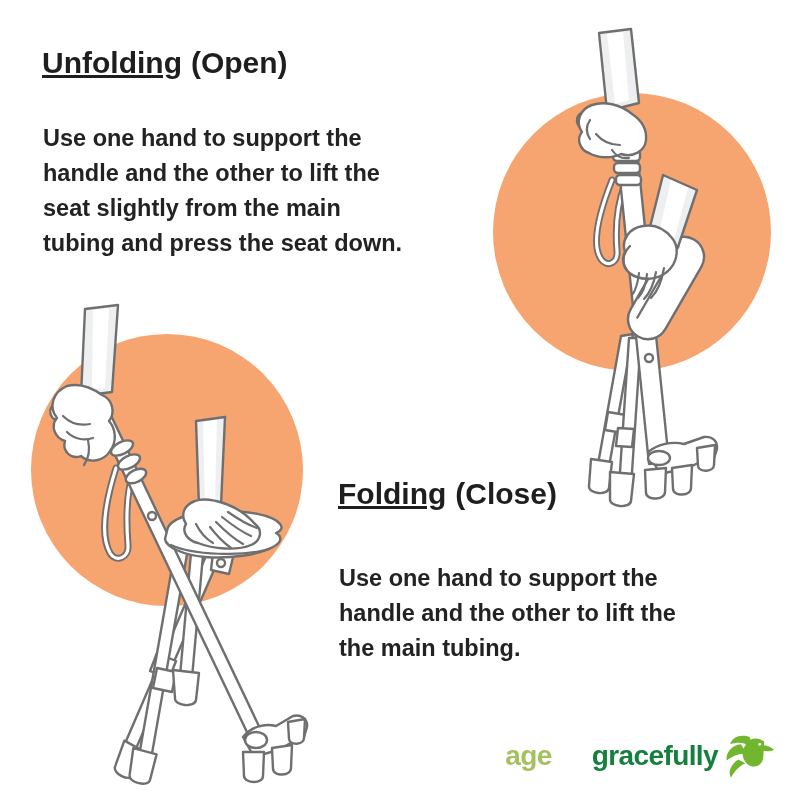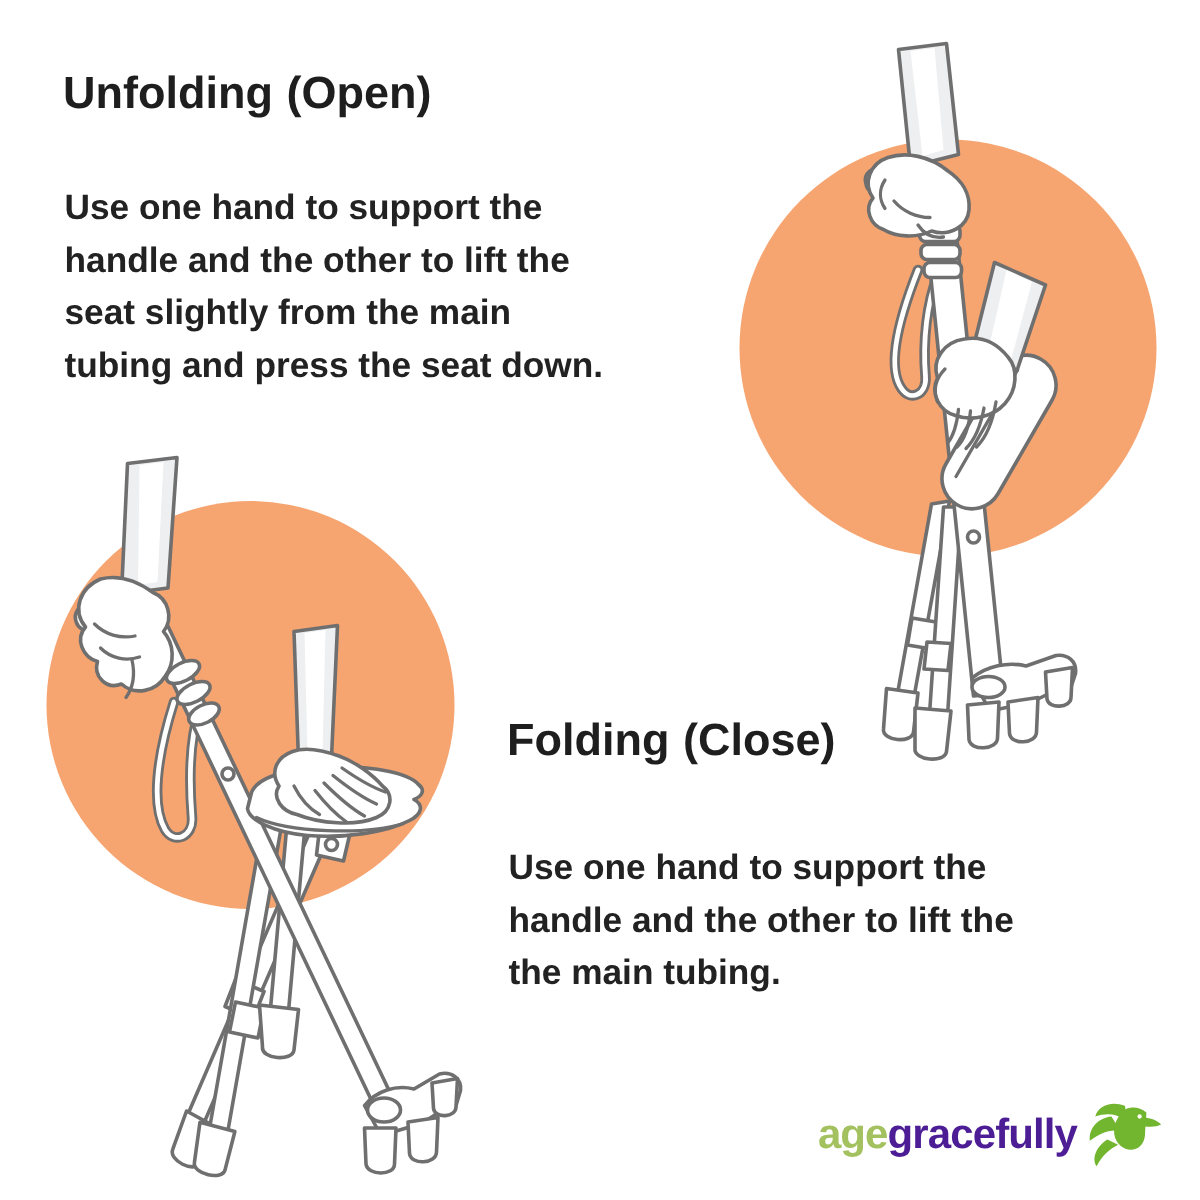--- a/index.html
+++ b/index.html
@@ -2,32 +2,32 @@
 <html><head>
 <meta charset="utf-8">
 <style>
   html,body{margin:0;padding:0;}
   body{
     width:800px;height:800px;position:relative;background:#ffffff;
     font-family:"Liberation Sans", sans-serif;overflow:hidden;
   }
   #art{position:absolute;left:0;top:0;width:800px;height:800px;z-index:0;}
   .heading{position:absolute;z-index:2;font-size:30px;color:#1e1e1e;white-space:nowrap;}
-  .heading .hb{font-weight:700;}
+  .heading .hb{font-weight:700;text-decoration:underline;}
   .heading .hr{font-weight:700;margin-left:9px;}
   .para{position:absolute;z-index:2;font-size:23.5px;line-height:35px;color:#222222;font-weight:bold;}
   .para .line{white-space:nowrap;}
   #unfolding-heading{left:42px;top:46px;}
   #unfolding-body{left:43px;top:121px;}
   #folding-heading{left:338px;top:477px;text-align:right;}
   #folding-body{left:339px;top:561px;}
   .logo{position:absolute;right:25px;bottom:22px;z-index:2;display:flex;align-items:center;gap:5px;}
   .logo-text{font-size:28px;font-weight:700;letter-spacing:-0.6px;white-space:nowrap;}
   .logo-age{color:#A3C25F;}
-  .logo-grace{color:#4c1d95;}
+  .logo-grace{color:#15803d;margin-left:40px;}
   .bird{width:52px;height:44px;display:block;}
   
   .wh{fill:#ffffff;stroke:#6f6f6f;stroke-width:2.4;stroke-linejoin:round;}
   .skin{fill:#edeff1;stroke:#6f6f6f;stroke-width:2.4;stroke-linejoin:round;}
   .whl{fill:#ffffff;stroke:none;}
   .ln{fill:none;stroke:#6f6f6f;stroke-width:2.2;stroke-linecap:round;}
   .strapOut{fill:none;stroke:#6f6f6f;stroke-width:7;stroke-linecap:round;}
   .strapIn{fill:none;stroke:#ffffff;stroke-width:3.2;stroke-linecap:round;}
 </style>
 </head>

